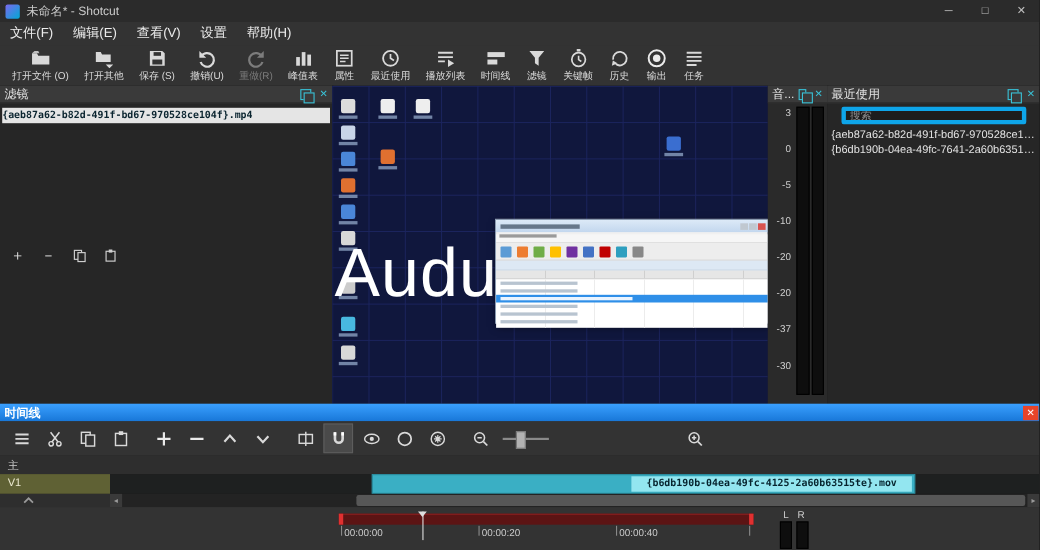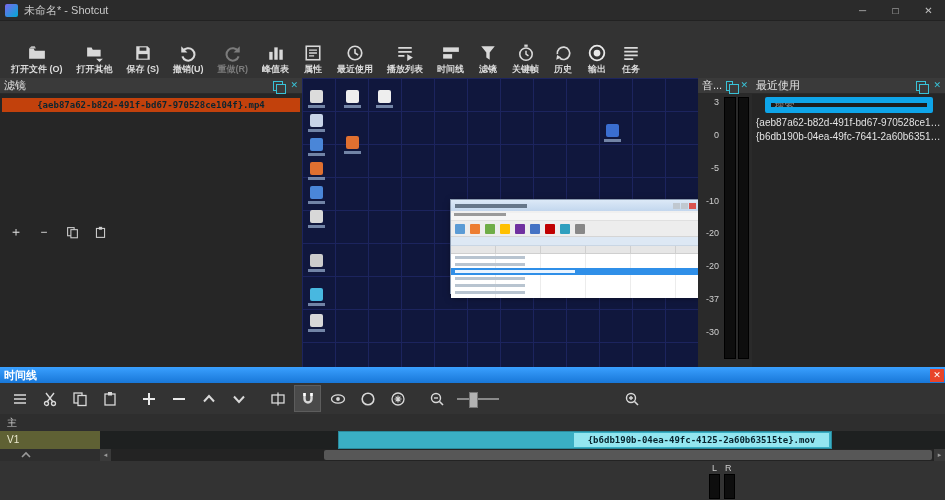--- a/index.html
+++ b/index.html
@@ -13,33 +13,33 @@
   .win-btn{width:33px;height:100%;display:flex;align-items:center;justify-content:center;font-size:10px;color:#c0c0c0;}
 
   
   .menubar{position:absolute;top:20px;left:0;right:0;height:21px;background:#333;border-bottom:1px solid #2a2a2a;display:flex;align-items:stretch;}
   .menu-item{padding:0 9px;font-size:12px;color:#ececec;display:flex;align-items:center;}
 
   
   .toolbar{position:absolute;top:41px;left:0;right:0;height:37px;background:#333;border-bottom:1px solid #282828;display:flex;align-items:flex-start;padding:2px 2px 0 4px;}
   .tbtn{display:flex;flex-direction:column;align-items:center;gap:1px;padding:1px 7px;}
   .tbtn svg{width:20px;height:18px;display:block;}
-  .tlabel{font-size:9px;color:#dcdcdc;white-space:nowrap;font-weight:bold;}
+  .tlabel{font-size:9px;color:#dcdcdc;white-space:nowrap;}
   .tbtn.disabled .tlabel{color:#7c7c7c;}
 
   
   .main{position:absolute;top:78px;left:0;width:945px;height:289px;background:#1e1e1e;}
   .panel-header{height:15px;background:#3a3a3a;border-bottom:1px solid #2a2a2a;display:flex;align-items:center;padding:0 4px;font-size:11px;color:#e2e2e2;}
   .ph-spacer{flex:1;}
   .ph-float{width:8px;height:8px;border:1px solid #39c2d7;margin-left:4px;position:relative;}
   .ph-float:before{content:"";position:absolute;left:2px;top:2px;width:8px;height:8px;background:#3a3a3a;border:1px solid #39c2d7;}
   .ph-close{color:#39c2d7;font-size:9px;margin-left:7px;line-height:1;}
 
   .filters-panel{position:absolute;left:0;top:0;width:302px;height:289px;background:#262626;border-right:1px solid #171717;}
-  .filter-selected{margin:4px 2px 0 2px;background:#c2410c;color:#0b2530;font-family:"DejaVu Sans Mono",monospace;font-size:9px;font-weight:bold;text-align:center;padding:2px 0;white-space:nowrap;overflow:hidden;}
+  .filter-selected{margin:4px 2px 0 2px;background:#e5e5e5;color:#0b2530;font-family:"DejaVu Sans Mono",monospace;font-size:9px;font-weight:bold;text-align:left;padding:2px 0;white-space:nowrap;overflow:hidden;}
   .filters-buttons{position:absolute;left:7px;top:146px;display:flex;gap:10px;align-items:center;}
   .fbtn{width:18px;height:16px;display:flex;align-items:center;justify-content:center;color:#e0e0e0;font-size:13px;}
   .fbtn svg{width:13px;height:13px;}
 
   
   .preview{position:absolute;left:302px;top:0;width:396px;height:289px;background:#10173d;overflow:hidden;}
   .grid{position:absolute;inset:0;background-image:linear-gradient(#26307a 1px,transparent 1px),linear-gradient(90deg,#26307a 1px,transparent 1px);background-size:33px 33px;opacity:.55;}
   .dicon{position:absolute;width:13px;height:13px;border-radius:2px;display:block;}
   .dicon:after{content:"";position:absolute;left:-2px;top:15px;width:17px;height:3px;background:#93a9c9;opacity:.75;}
   .audu{position:absolute;left:2px;top:140px;font-size:62px;line-height:1;color:#fff;letter-spacing:1px;}
@@ -63,21 +63,21 @@
 
   
   .audio-meter{position:absolute;left:698px;top:0;width:54px;height:289px;background:#2a2a2a;border-right:1px solid #171717;}
   .meter-body{position:absolute;left:0;right:0;top:15px;bottom:4px;display:flex;}
   .meter-scale{width:21px;display:flex;flex-direction:column;justify-content:space-between;align-items:flex-end;padding:4px 2px 26px 0;font-size:9px;color:#cfcfcf;}
   .meter-bars{flex:1;display:flex;gap:2px;padding:4px 3px;}
   .meter-bar{flex:1;background:#0e0e0e;border:1px solid #000;}
 
   
   .recent-panel{position:absolute;left:752px;top:0;width:193px;height:289px;background:#262626;}
-  .search-input{display:block;width:168px;margin:3px auto 2px;height:16px;background:#1d1d1d;border:6px solid #0ea5e9;border-radius:2px;color:#ddd;font-size:10px;padding:0 4px;box-sizing:border-box;font-family:inherit;}
+  .search-input{display:block;width:168px;margin:3px auto 2px;height:16px;background:#1d1d1d;border:4px solid #0ea5e9;border-radius:2px;color:#ddd;font-size:10px;padding:0 4px;box-sizing:border-box;font-family:inherit;}
   .search-input::placeholder{color:#8d8d8d;}
   .recent-item{font-size:10px;color:#e2e2e2;padding:2px 4px 1px;white-space:nowrap;overflow:hidden;}
 
   
   .tl-header{position:absolute;top:367px;left:0;right:0;height:16px;background:linear-gradient(#3aa0ff,#1877d8);display:flex;align-items:center;padding:0 1px 0 4px;box-sizing:border-box;}
   .tl-title{font-size:11px;font-weight:bold;color:#fff;}
   .tl-close{margin-left:auto;width:14px;height:13px;background:#e8442a;color:#fff;font-size:9px;display:flex;align-items:center;justify-content:center;}
 
   .tl-toolbar{position:absolute;top:383px;left:0;right:0;height:31px;background:#333;border-bottom:1px solid #282828;display:flex;align-items:center;gap:3px;padding:0 6px;}
   .ttbtn{width:25px;height:25px;display:flex;align-items:center;justify-content:center;border:1px solid transparent;}
@@ -131,20 +131,27 @@
   <div class="titlebar">
     <span class="app-icon"></span>
     <span class="title-text">未命名* - Shotcut</span>
     <div class="win-controls">
       <span class="win-btn">─</span>
       <span class="win-btn">□</span>
       <span class="win-btn">✕</span>
     </div>
   </div>
 
+  <div class="menubar">
+    <span class="menu-item">文件(F)</span>
+    <span class="menu-item">编辑(E)</span>
+    <span class="menu-item">查看(V)</span>
+    <span class="menu-item">设置</span>
+    <span class="menu-item">帮助(H)</span>
+  </div>
 
   <div class="toolbar">
     <div class="tbtn">
       <span>
           <svg viewBox="0 0 16 16" width="20" height="18">
             <path d="M1 13V4h4l1 2h9v7z" fill="#d9d9d9"></path>
             <path d="M1 4l2-2h3l1 2z" fill="#bfbfbf"></path>
           </svg>
         </span>
       <span class="tlabel">打开文件 (O)</span>
@@ -314,20 +321,21 @@
       <i class="dicon" style="left:8px;top:84px;background:#e07030"></i>
       <i class="dicon" style="left:8px;top:108px;background:#4a86d8"></i>
       <i class="dicon" style="left:8px;top:132px;background:#d8d8d8"></i>
       <i class="dicon" style="left:8px;top:176px;background:#cccccc"></i>
       <i class="dicon" style="left:8px;top:210px;background:#48b8e0"></i>
       <i class="dicon" style="left:8px;top:236px;background:#d8d8d8"></i>
       <i class="dicon" style="left:44px;top:12px;background:#eeeeee"></i>
       <i class="dicon" style="left:76px;top:12px;background:#eeeeee"></i>
       <i class="dicon" style="left:44px;top:58px;background:#e07030"></i>
       <i class="dicon" style="left:304px;top:46px;background:#3a6ed0"></i>
+      <div class="audu">Audu</div>
       <div class="fm-window">
         <div class="fmw-title">
           <i class="fmw-tbar"></i>
           <span class="fmw-ctrl">
               <i></i>
               <i></i>
               <i class="close"></i>
             </span>
         </div>
         <div class="fmw-menu">
@@ -514,20 +522,34 @@
         </svg>
     </div>
     <div class="scroll-area">
       <span class="scroll-btn left">◂</span>
       <span class="scroll-thumb"></span>
       <span class="scroll-btn right">▸</span>
     </div>
   </div>
 
   <div class="bottom">
+    <div class="scrub">
+      <div class="scrub-bar"></div>
+      <span class="cap l"></span>
+      <span class="cap r"></span>
+      <span class="scrub-ph-tri"></span>
+      <span class="scrub-ph-line"></span>
+      <span class="scrub-tick" style="left:10px"></span>
+      <span class="scrub-lbl" style="left:13px">00:00:00</span>
+      <span class="scrub-tick" style="left:135px"></span>
+      <span class="scrub-lbl" style="left:138px">00:00:20</span>
+      <span class="scrub-tick" style="left:260px"></span>
+      <span class="scrub-lbl" style="left:263px">00:00:40</span>
+      <span class="scrub-tick" style="left:381px"></span>
+    </div>
     <div class="lr-labels">
       <span>L</span>
       <span>R</span>
     </div>
     <div class="lr-bars">
         <i></i>
         <i></i>
       </div>
   </div>
 

